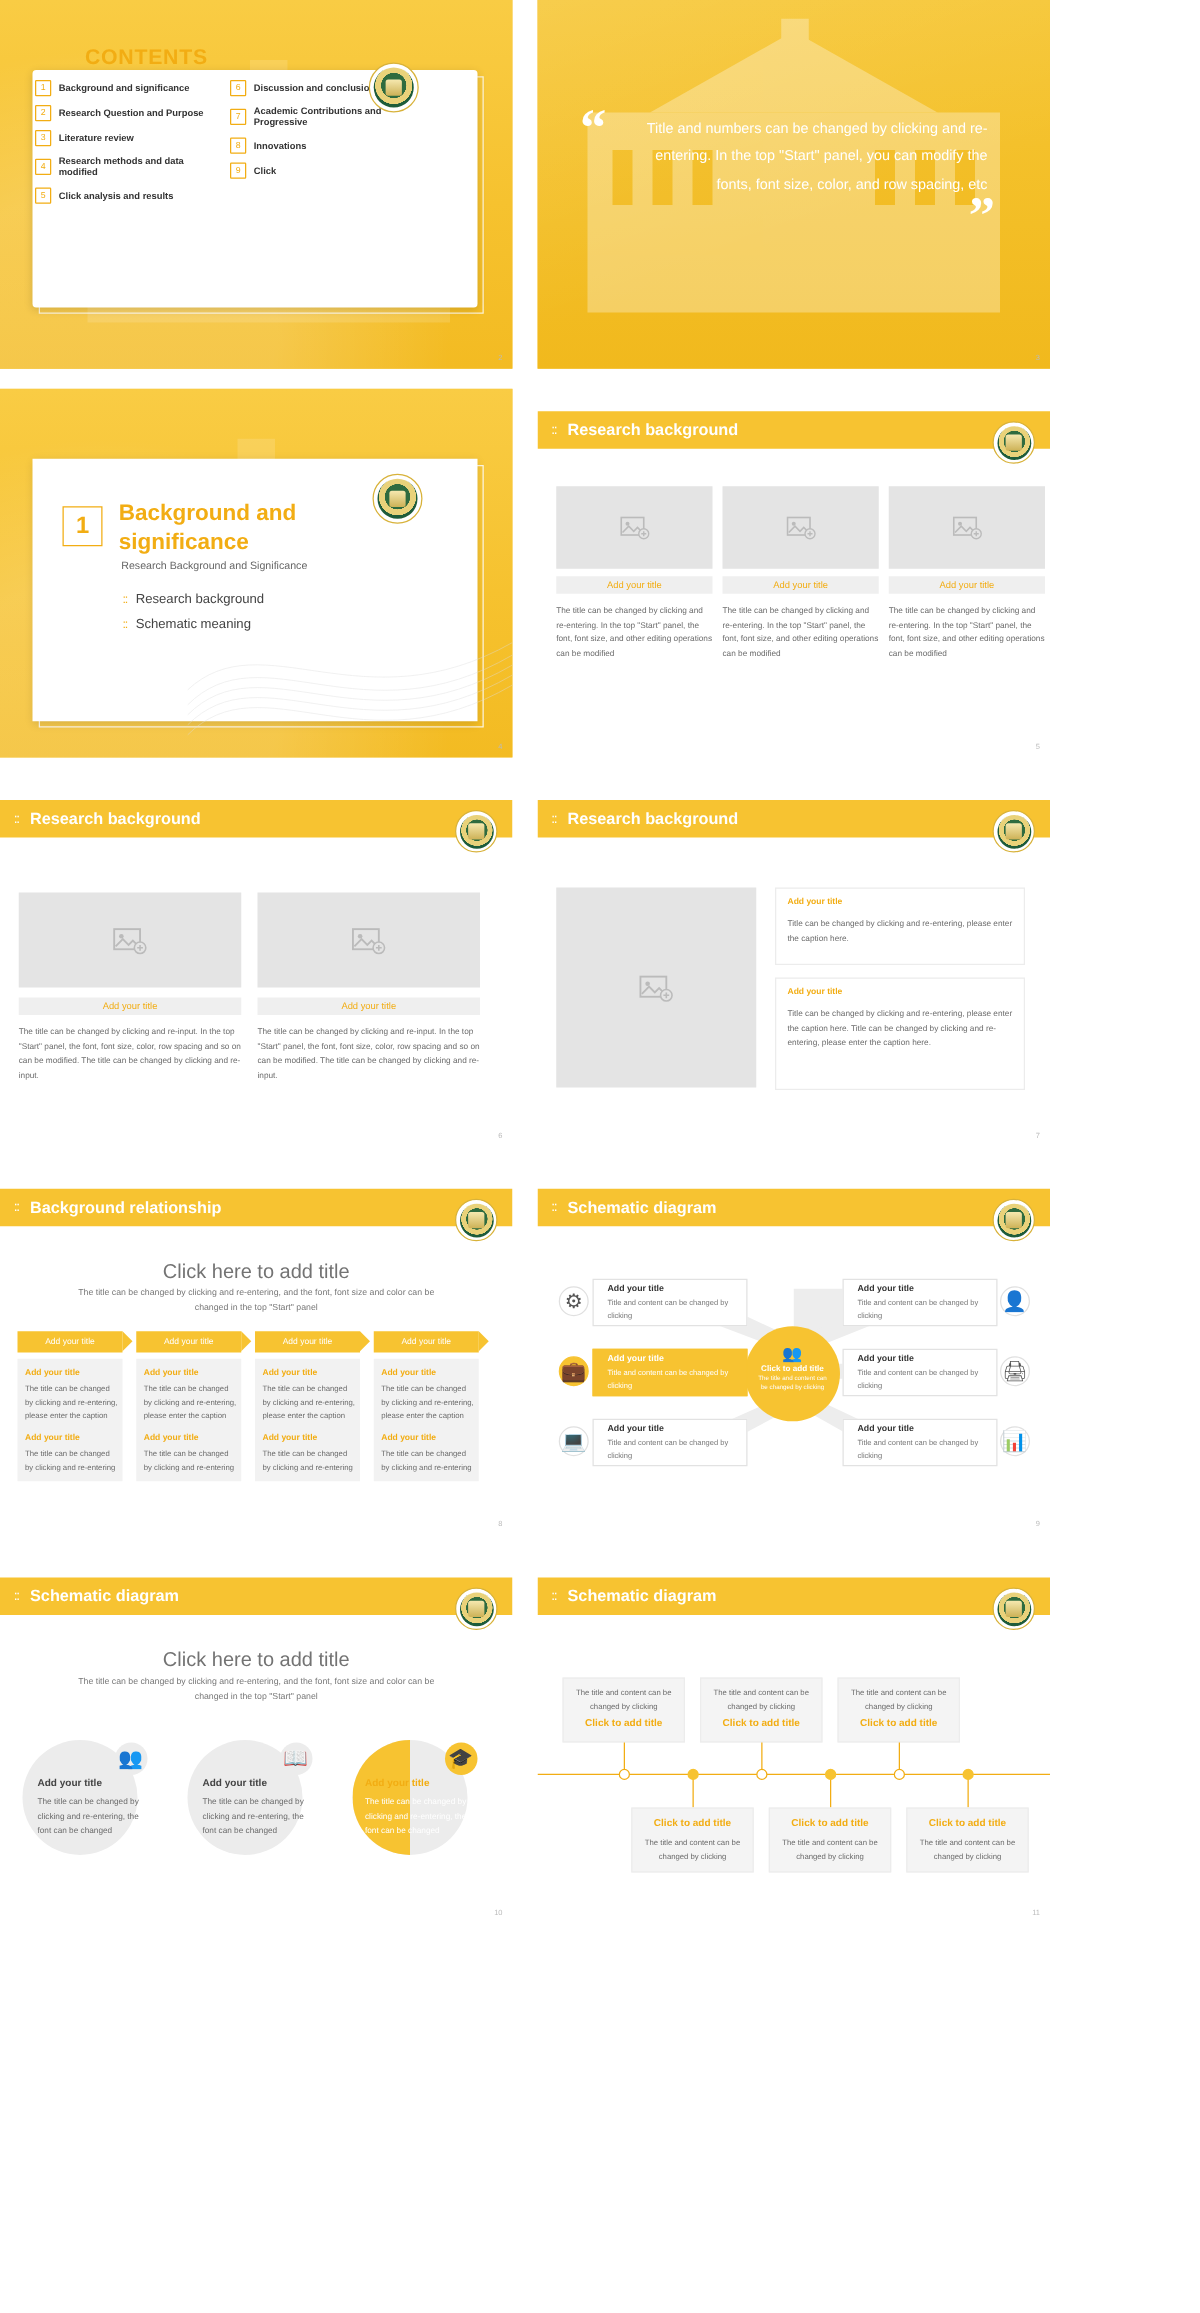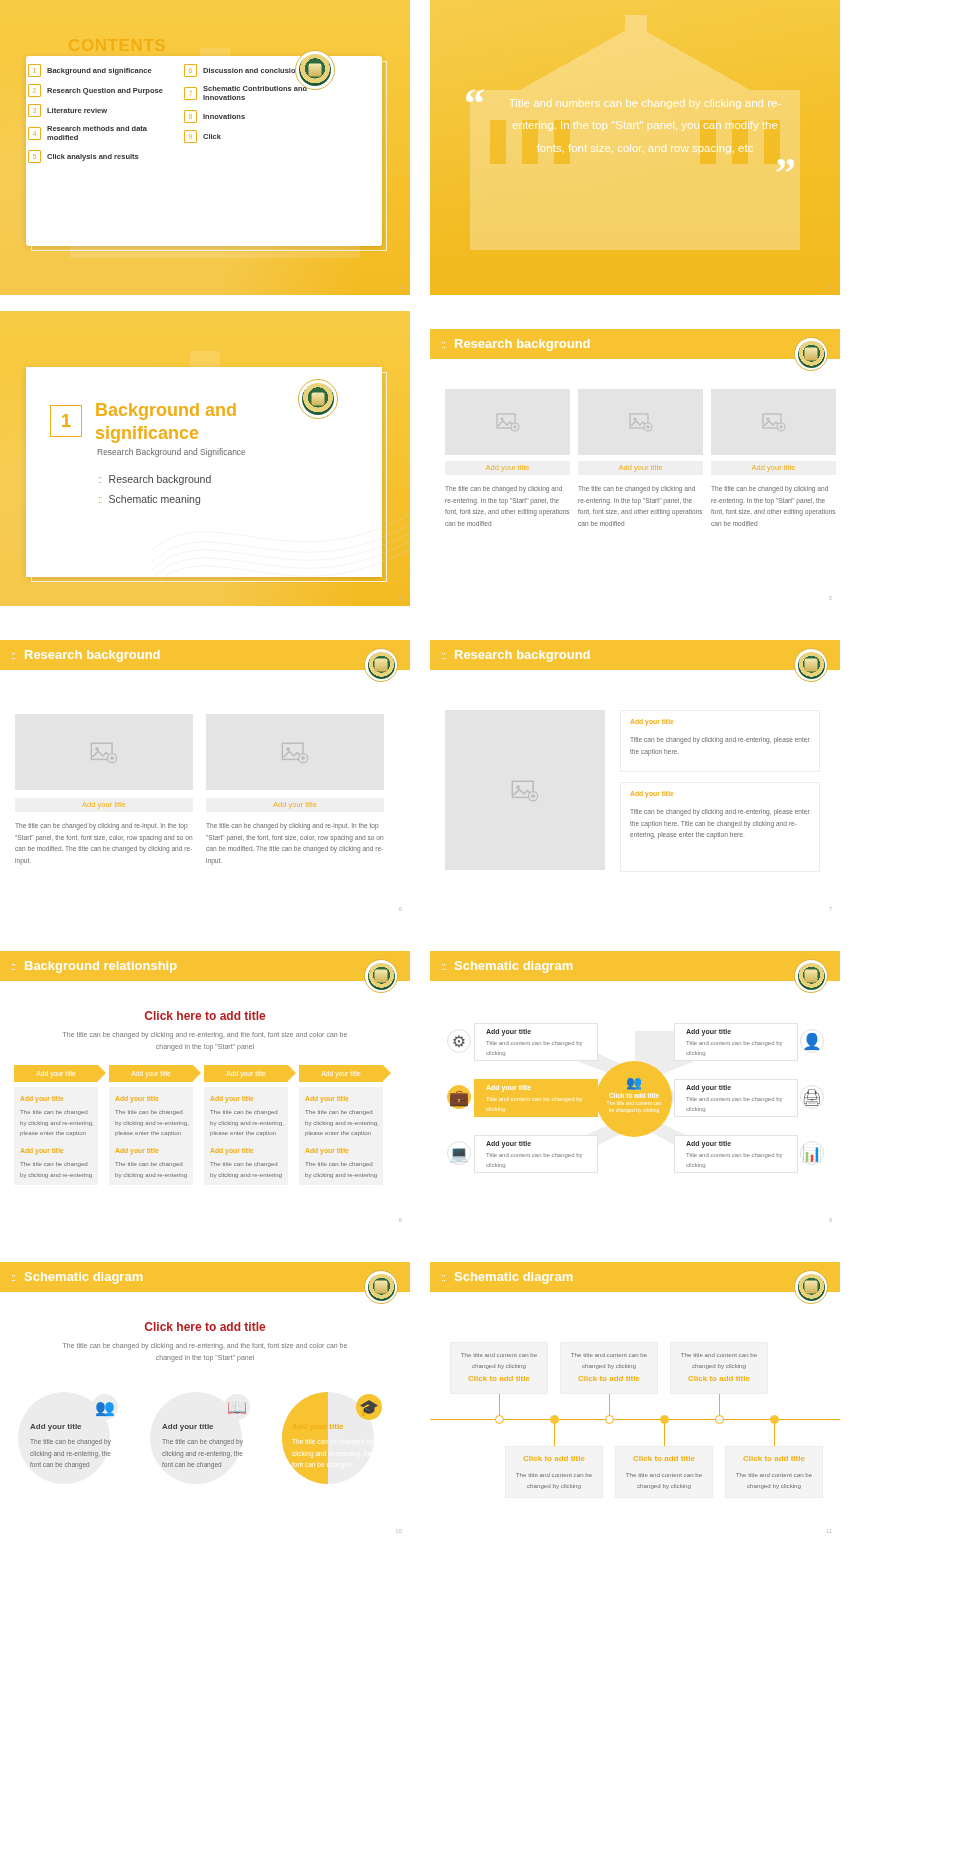--- a/index.html
+++ b/index.html
@@ -90,21 +90,21 @@
       linear-gradient(#f6c634, #f1b91d);
   }
   .qmark {
     position: absolute; color: #fff; font-family: "Liberation Serif", serif;
     font-weight: bold; line-height: 1;
   }
   .qmark.open { left: 34px; top: 82px; font-size: 42px; }
   .qmark.close { right: 44px; top: 152px; font-size: 42px; }
   .quote-text {
     position: absolute; left: 70px; top: 92px; width: 290px;
-    color: #fff; font-size: 11.5px; line-height: 1.95; text-align: center;
+    color: #fff; font-size: 11.5px; line-height: 1.95; text-align: right;
   }
 
   
   .s-section { background: #f7c331; }
   .sec-card {
     position: absolute; left: 26px; top: 56px; width: 356px; height: 210px;
     background: #fff; box-shadow: 0 2px 7px rgba(0,0,0,.13);
   }
   .sec-card-border {
     position: absolute; left: 31px; top: 61px; width: 356px; height: 210px;
@@ -156,21 +156,21 @@
     position: absolute; background: #efefef; color: #f2ad13;
     font-size: 7.5px; text-align: center; line-height: 14px; height: 14px;
   }
   .bodytext {
     position: absolute; font-size: 6.6px; color: #6b6b6b; line-height: 1.75;
   }
 
   
   .center-title {
     position: absolute; left: 0; width: 100%; text-align: center;
-    color: #b91c1c; font-size: 12px; font-weight: bold;
+    color: #737373; font-size: 16px; font-weight: normal;
   }
   .center-sub {
     position: absolute; left: 0; width: 100%; text-align: center;
     color: #777; font-size: 7px; line-height: 1.7;
   }
   .arrow-tab {
     position: absolute; height: 17px; background: #f7c331; color: #fff;
     font-size: 6.8px; line-height: 17px; text-align: center;
   }
   .arrow-tab:after {
@@ -272,21 +272,21 @@
           <div class="toc-label">Click analysis and results</div>
         </div>
       </div>
       <div class="toc-col right">
         <div class="toc-item">
           <div class="toc-num">6</div>
           <div class="toc-label">Discussion and conclusions</div>
         </div>
         <div class="toc-item">
           <div class="toc-num">7</div>
-          <div class="toc-label">Schematic Contributions and Innovations</div>
+          <div class="toc-label">Academic Contributions and Progressive</div>
         </div>
         <div class="toc-item">
           <div class="toc-num">8</div>
           <div class="toc-label">Innovations</div>
         </div>
         <div class="toc-item">
           <div class="toc-num">9</div>
           <div class="toc-label">Click</div>
         </div>
       </div>

